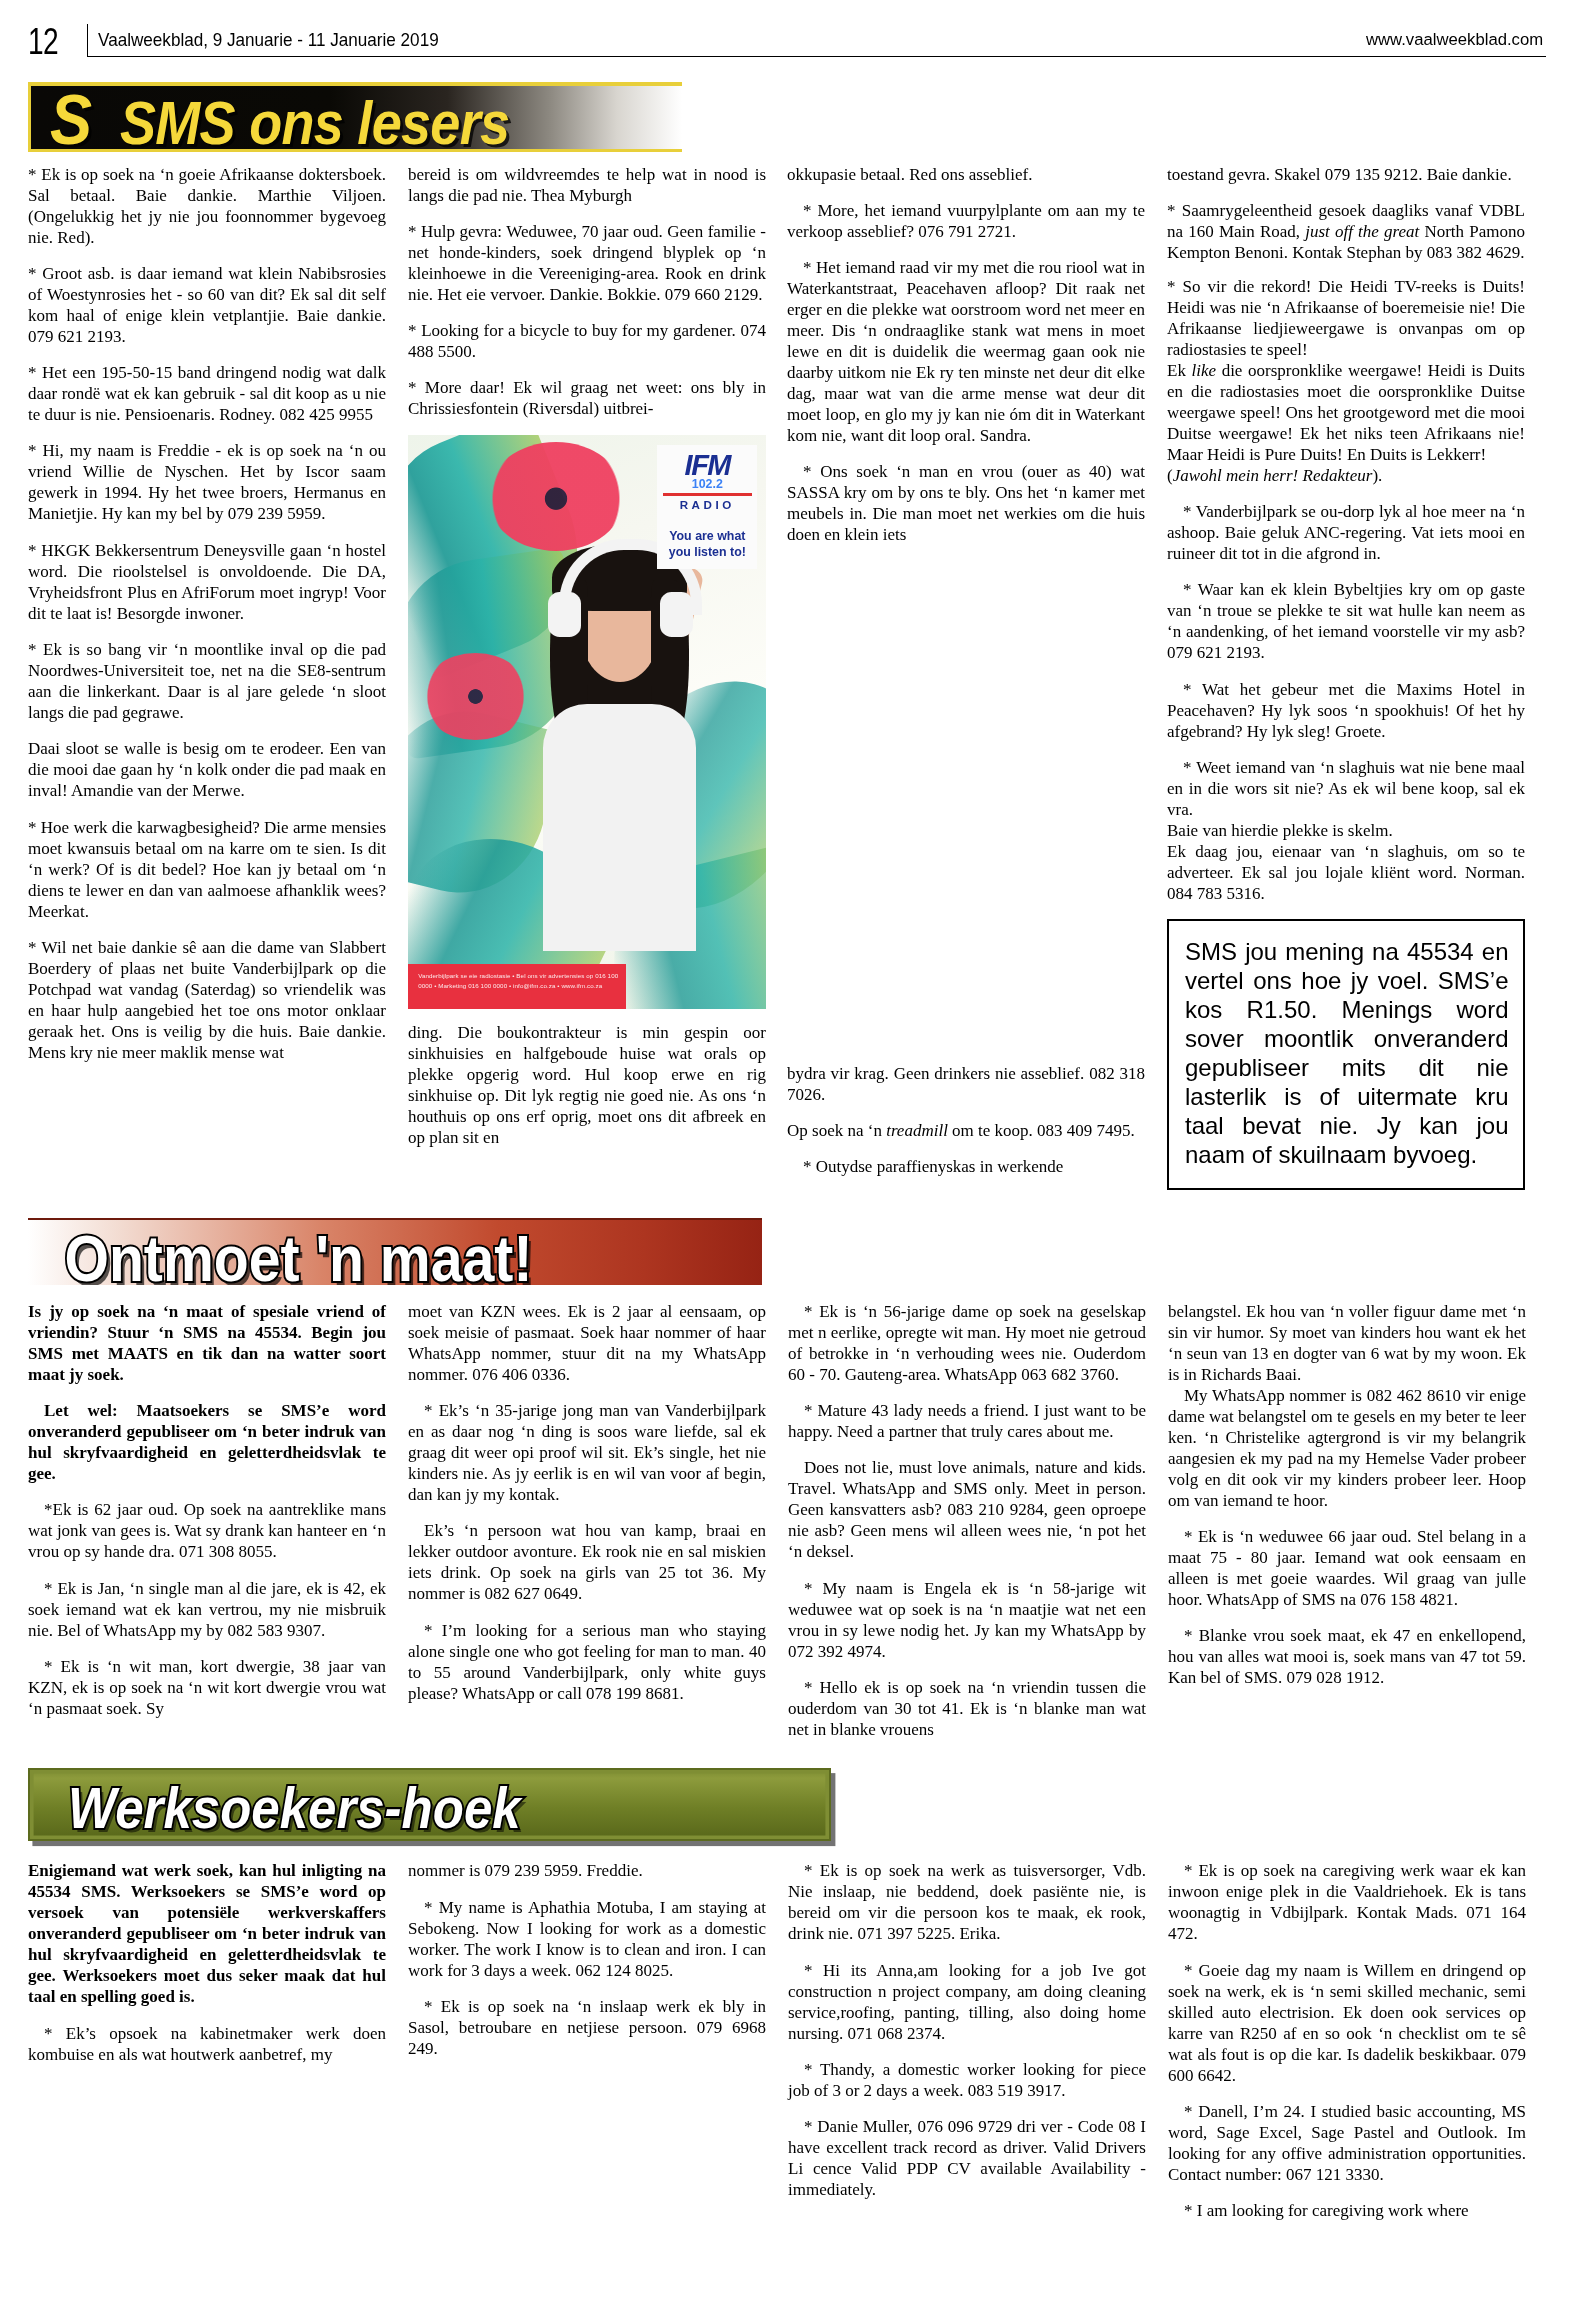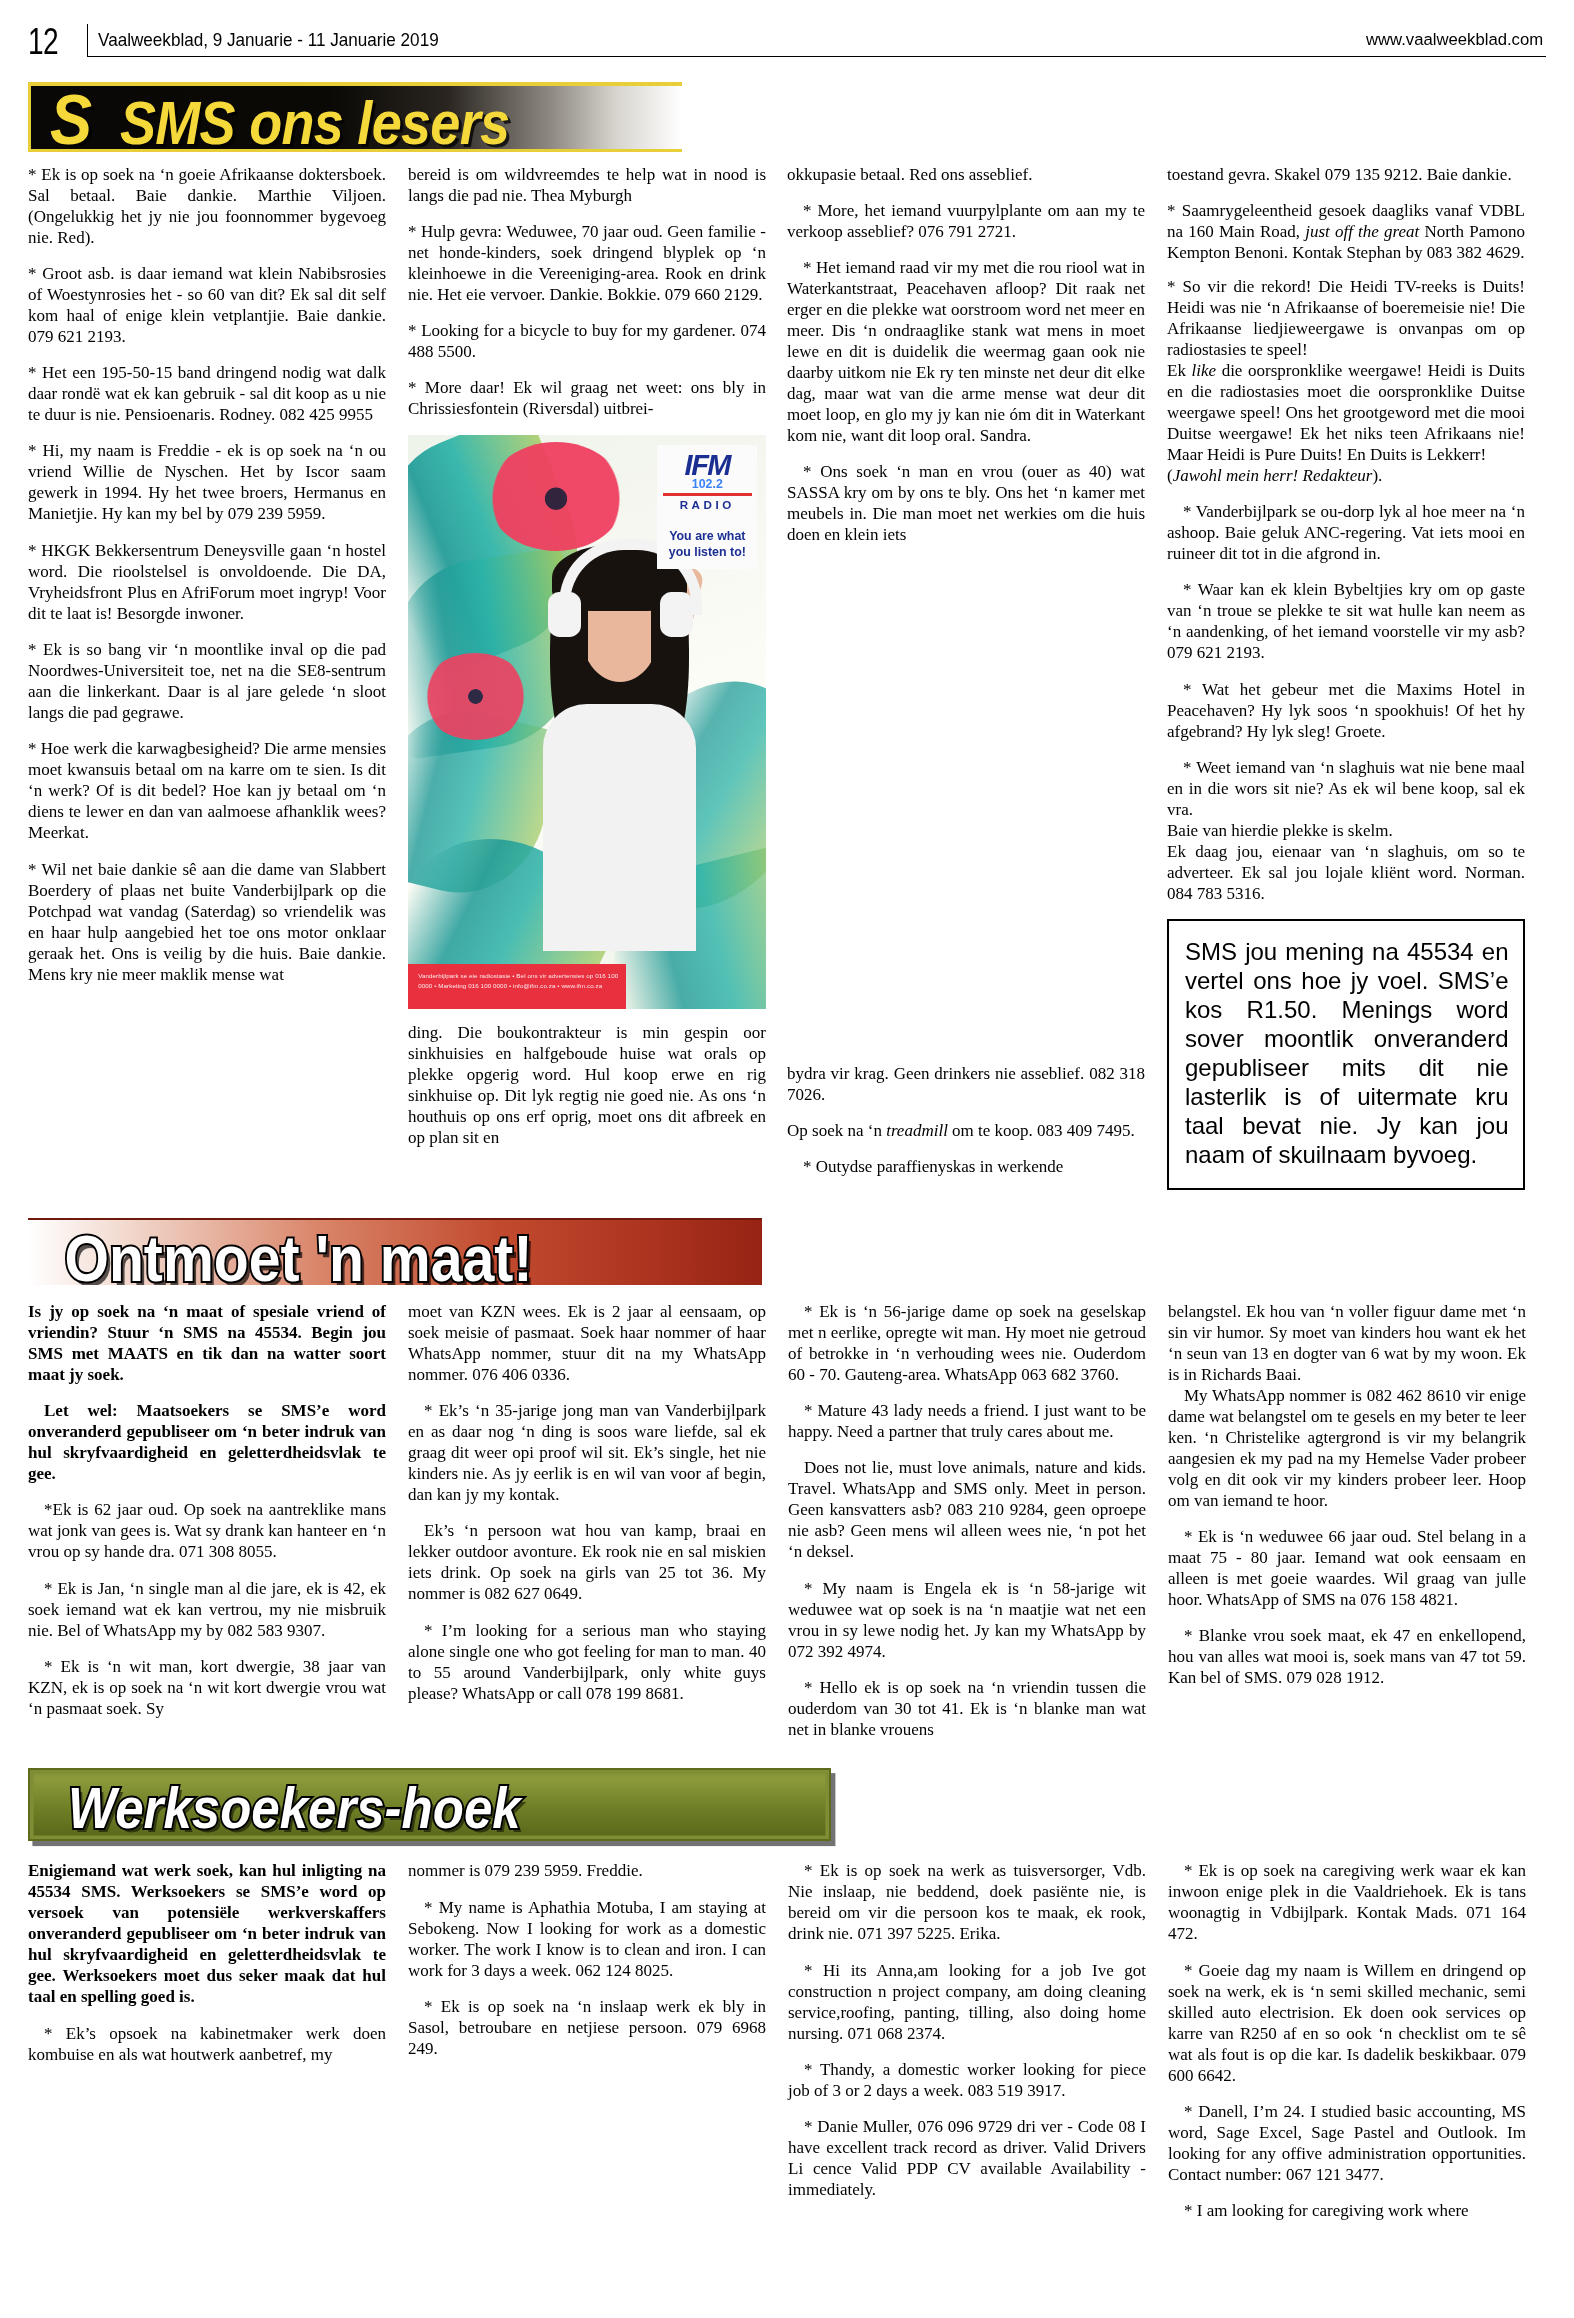--- a/index.html
+++ b/index.html
@@ -319,20 +319,21 @@
 
     <div class="top-left">
       <div class="top-left-cols">
         <div class="col">
           <p class="noindent">* Ek is op soek na ‘n goeie Afrikaanse doktersboek. Sal betaal. Baie dankie. Marthie Viljoen. (Ongelukkig het jy nie jou foonnommer bygevoeg nie. Red).</p>
           <p class="noindent">* Groot asb. is daar iemand wat klein Nabibsrosies of Woestynrosies het - so 60 van dit? Ek sal dit self kom haal of enige klein vetplantjie. Baie dankie. 079 621 2193.</p>
           <p class="noindent">* Het een 195-50-15 band dringend nodig wat dalk daar rondë wat ek kan gebruik - sal dit koop as u nie te duur is nie. Pensioenaris.  Rodney. 082 425 9955</p>
           <p class="noindent">* Hi, my naam is Freddie - ek is op soek na ‘n ou vriend Willie de Nyschen. Het by Iscor saam gewerk in 1994. Hy het twee broers, Hermanus en Manietjie. Hy kan my bel by 079 239 5959.</p>
           <p class="noindent">* HKGK Bekkersentrum Deneysville gaan ‘n hostel word. Die rioolstelsel is onvoldoende. Die DA, Vryheidsfront Plus en AfriForum moet ingryp! Voor dit te laat is! Besorgde inwoner.</p>
           <p class="noindent">* Ek is so bang vir ‘n moontlike inval op die pad Noordwes-Universiteit toe, net na die SE8-sentrum aan die linkerkant. Daar is al jare gelede ‘n sloot langs die pad gegrawe.</p>
+          <p class="noindent">Daai sloot se walle is besig om te erodeer. Een van die mooi dae gaan hy ‘n kolk onder die pad maak en inval! Amandie van der Merwe.</p>
           <p class="noindent">* Hoe werk die karwagbesigheid? Die arme mensies moet kwansuis betaal om na karre om te sien. Is dit ‘n werk? Of is dit bedel? Hoe kan jy betaal om ‘n diens te lewer en dan van aalmoese afhanklik wees? Meerkat.</p>
           <p class="noindent">* Wil net baie dankie sê aan die dame van Slabbert Boerdery of plaas net buite Vanderbijlpark op die Potchpad wat vandag (Saterdag) so vriendelik was en haar hulp aangebied het toe ons motor onklaar geraak het. Ons is veilig by die huis. Baie dankie. Mens kry nie meer maklik mense wat</p>
         </div>
         <div class="col">
           <p class="noindent">bereid is om wildvreemdes te help wat in nood is langs die pad nie. Thea Myburgh</p>
           <p class="noindent">* Hulp gevra: Weduwee, 70 jaar oud. Geen familie - net honde-kinders, soek dringend blyplek op ‘n kleinhoewe in die Vereeniging-area. Rook en drink nie. Het eie vervoer. Dankie. Bokkie. 079 660 2129.</p>
           <p class="noindent">* Looking for a bicycle to buy for my gardener. 074 488 5500.</p>
           <p class="noindent">* More daar! Ek wil graag net weet: ons bly in Chrissiesfontein (Riversdal) uitbrei-</p>
 
           <div class="ad">
@@ -460,19 +461,19 @@
     </div>
     <div class="col">
       <p class="indent">* Ek is op soek na werk as tuisversorger, Vdb. Nie inslaap, nie beddend, doek pasiënte nie, is bereid om vir die persoon kos te maak, ek rook, drink nie. 071 397 5225. Erika.</p>
       <p class="indent">* Hi its Anna,am looking for a job Ive got construction n project company, am doing cleaning  service,roofing,  panting,  tilling,  also doing home nursing. 071 068 2374.</p>
       <p class="indent">* Thandy, a domestic worker looking for piece job of 3 or 2 days a week. 083 519 3917.</p>
       <p class="indent">* Danie Muller, 076 096 9729 dri ver - Code 08 I have excellent track record as driver. Valid Drivers Li cence Valid PDP CV available Availability -  immediately.</p>
     </div>
     <div class="col">
       <p class="indent">* Ek is op soek na caregiving werk waar ek kan inwoon enige plek in die Vaaldriehoek. Ek is tans woonagtig in Vdbijlpark. Kontak Mads. 071 164 472.</p>
       <p class="indent">* Goeie dag my naam is Willem en dringend op soek na werk, ek is ‘n semi skilled mechanic, semi skilled auto electrision. Ek doen ook services op karre van R250 af en so ook ‘n checklist om te sê wat als fout is op die kar. Is dadelik beskikbaar. 079 600 6642.</p>
-      <p class="indent">* Danell, I’m 24. I studied basic accounting, MS word, Sage Excel, Sage Pastel and Outlook. Im looking for any offive administration opportunities. Contact number: 067 121 3477.</p>
+      <p class="indent">* Danell, I’m 24. I studied basic accounting, MS word, Sage Excel, Sage Pastel and Outlook. Im looking for any offive administration opportunities. Contact number: 067 121 3330.</p>
       <p class="indent">* I am looking for caregiving work where</p>
     </div>
   </div>
 
 </div>
 
 
 </body></html>

